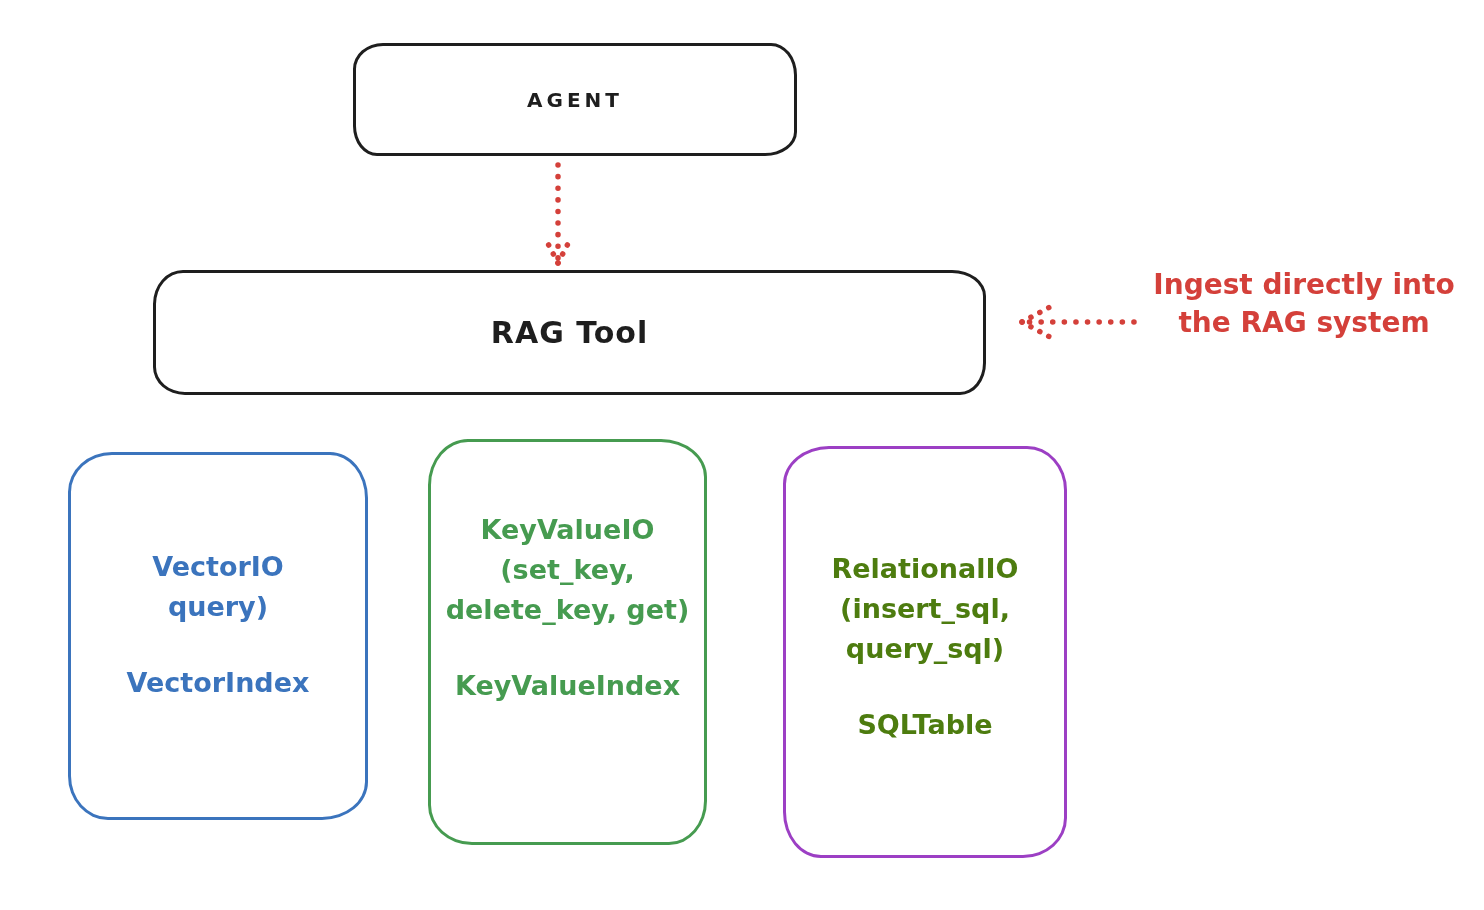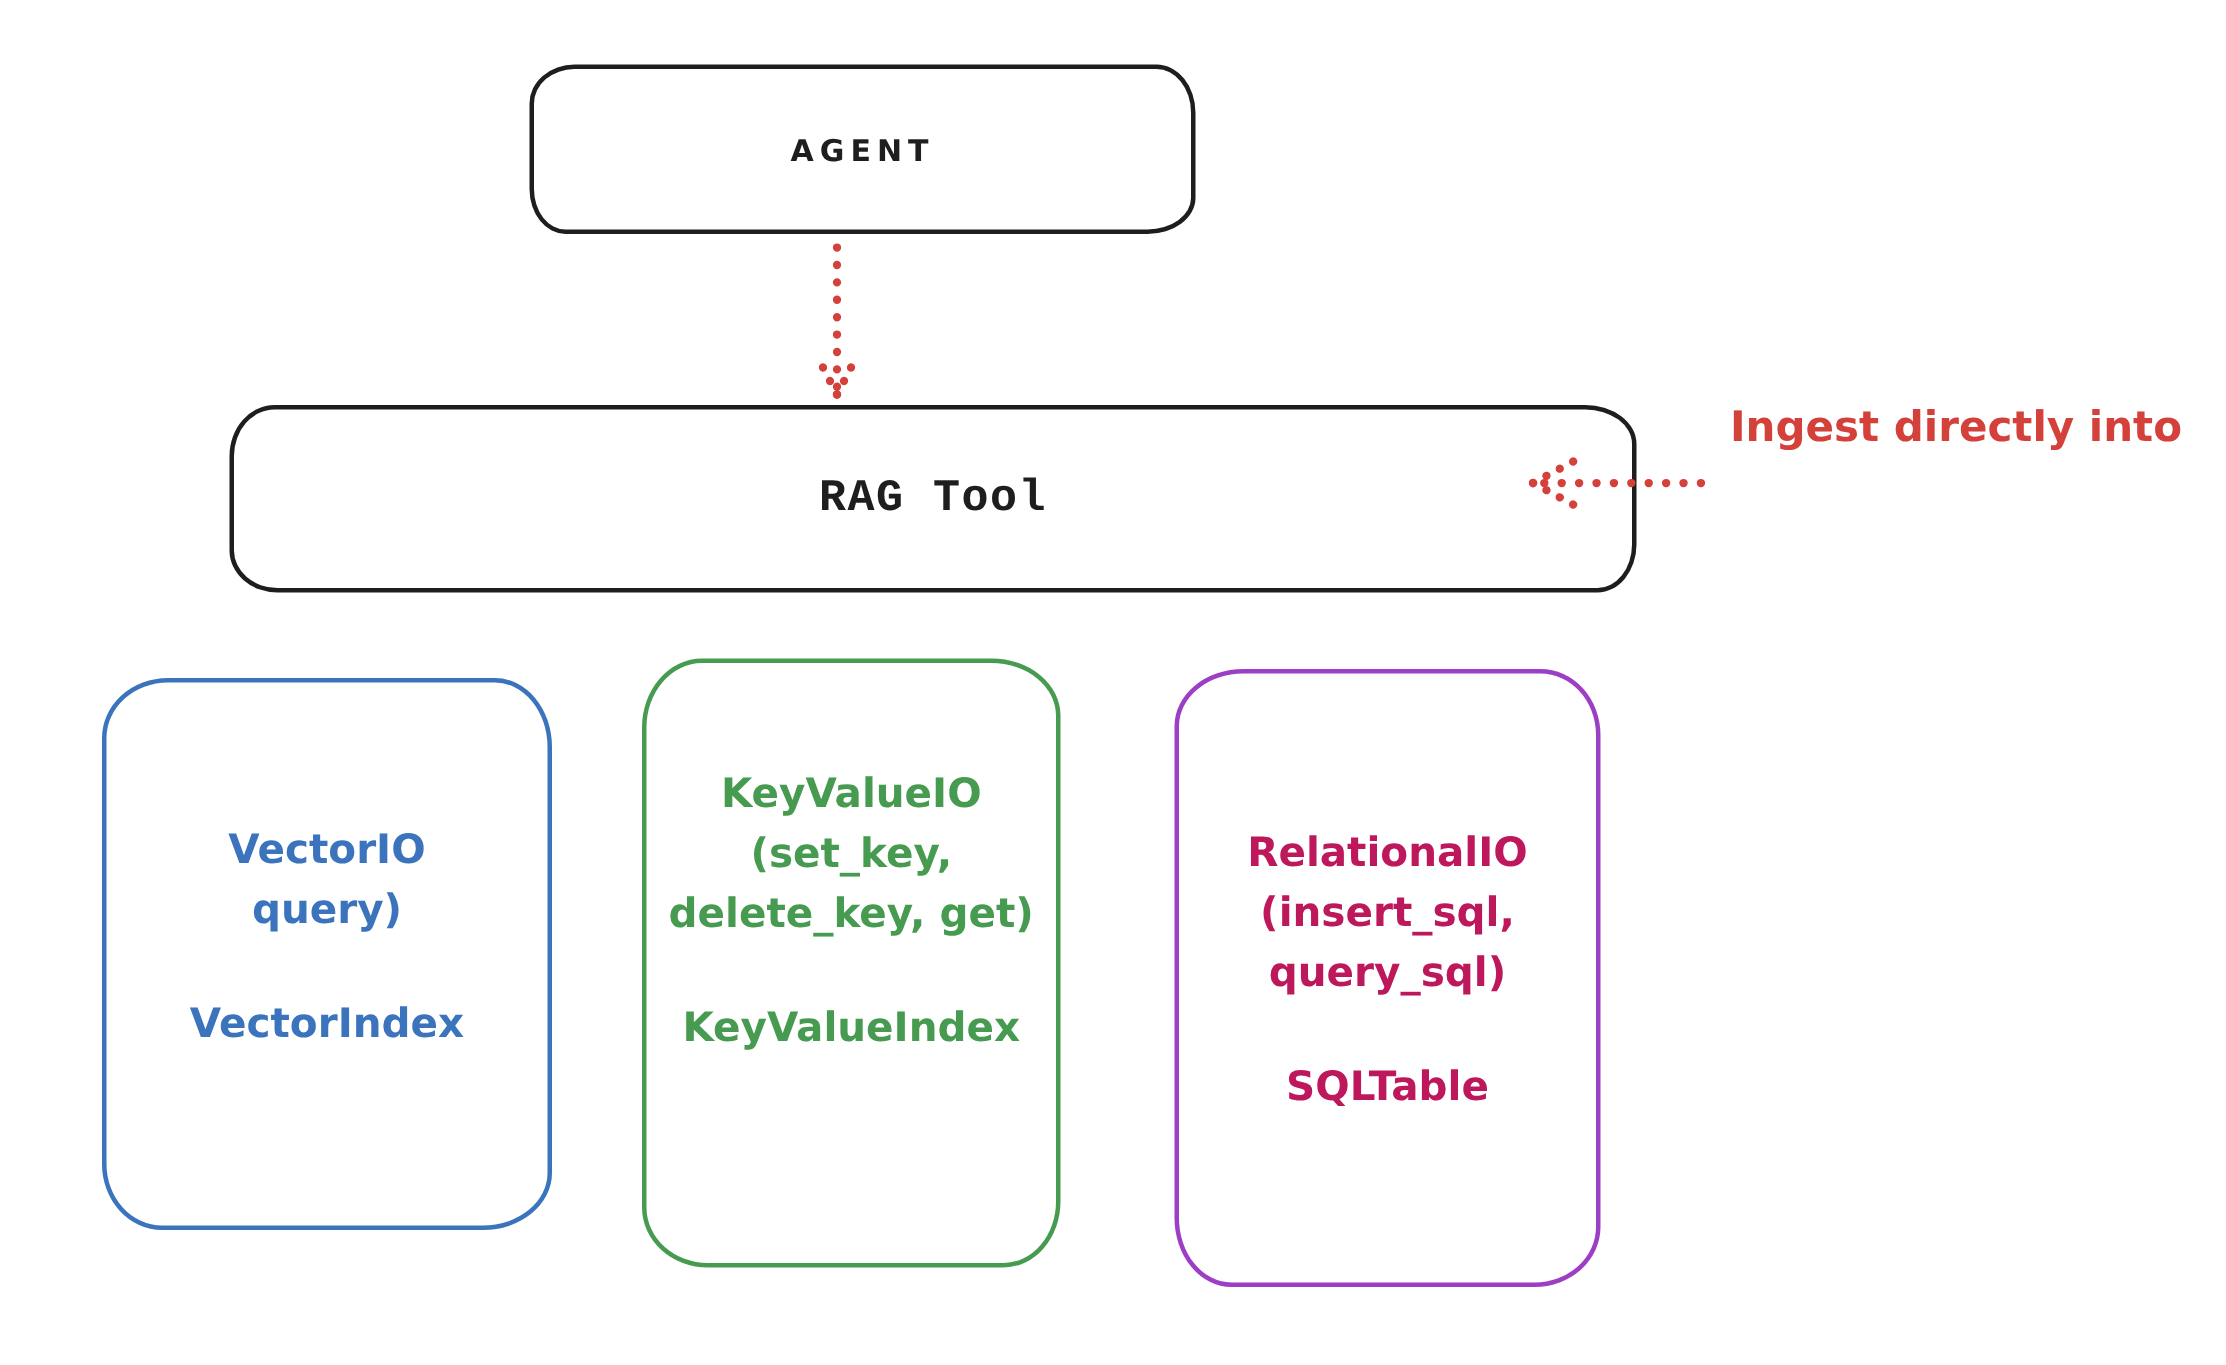--- a/index.html
+++ b/index.html
@@ -19,23 +19,23 @@
     background: #ffffff;
     display: flex; align-items: center; justify-content: center;
     color: #1e1e1e;
   }
   .agent-box {
     left: 353px; top: 43px; width: 444px; height: 113px;
     border-radius: 30px 26px 32px 24px / 26px 32px 24px 30px;
     font-size: 20px; font-weight: 700; letter-spacing: 4px;
   }
   .rag-box {
-    left: 153px; top: 270px; width: 938px; height: 125px;
+    left: 153px; top: 270px; width: 833px; height: 125px;
     border-radius: 30px 34px 26px 32px / 34px 26px 32px 28px;
-    font-size: 30px; font-weight: 600; letter-spacing: 1px; font-family: Liberation Mono, monospace;
+    font-size: 30px; font-weight: 600; letter-spacing: 1px;
   }
 
   
   .arrow-svg { position: absolute; overflow: visible; }
   .arrow-down { left: 538px; top: 161px; }
   .arrow-left { left: 1012px; top: 298px; }
   .dotline {
     fill: none;
     stroke: #d4403a;
     stroke-width: 5.5;
@@ -71,21 +71,21 @@
     padding-top: 92px;
   }
   .backend-green {
     left: 428px; top: 439px; width: 279px; height: 406px;
     border-color: #469b50; color: #469b50;
     border-radius: 40px 46px 38px 44px / 46px 38px 44px 40px;
     padding-top: 68px;
   }
   .backend-purple {
     left: 783px; top: 446px; width: 284px; height: 412px;
-    border-color: #9c3fc4; color: #be185d;
+    border-color: #9c3fc4; color: #4d7c0f;
     border-radius: 46px 40px 44px 38px / 38px 44px 40px 46px;
     padding-top: 100px;
   }
   .io-line { display: block; }
   .index-spacer { height: 36px; }
 </style>
 </head>
 <body>
 
 <div class="canvas">
@@ -105,20 +105,21 @@
   </div>
 
   <svg class="arrow-svg arrow-left" width="128" height="48" viewBox="0 0 128 48">
     <path class="dotline" d="M122 24 L16 24"></path>
     <path class="dotline head" d="M10 24 L38 9"></path>
     <path class="dotline head" d="M10 24 L38 39"></path>
   </svg>
 
   <div class="annotation">
     <span class="io-line">Ingest directly into</span>
+    <span class="io-line">the RAG system</span>
   </div>
 
   <div class="backend-box backend-blue">
     <span class="io-line">VectorIO</span>
     <span class="io-line">query)</span>
     <span class="index-spacer"></span>
     <span class="io-line">VectorIndex</span>
   </div>
 
   <div class="backend-box backend-green">

